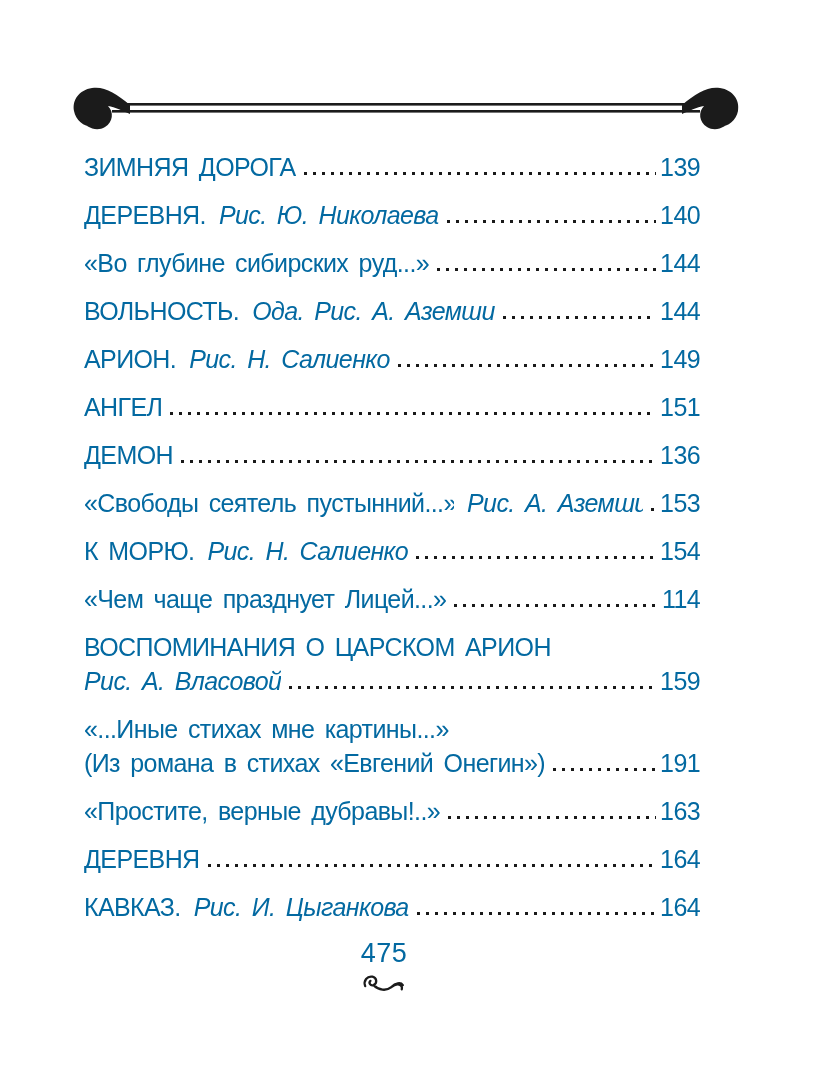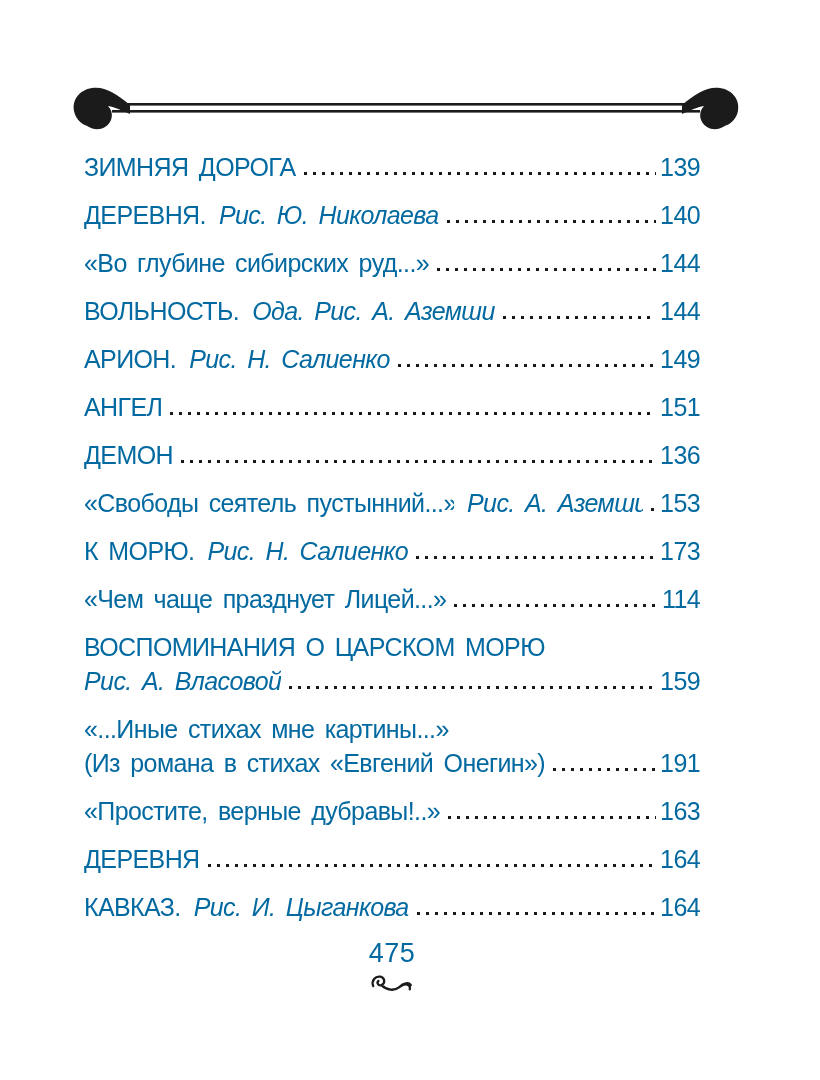--- a/index.html
+++ b/index.html
@@ -52,21 +52,21 @@
     height: 5px;
     margin: 0 4px 0 5px;
     background-image: radial-gradient(circle 1.6px at 4.5px 2.5px, #191919 97%, rgba(0,0,0,0) 100%);
     background-size: 9px 5px;
     background-repeat: repeat-x;
     background-position: left bottom;
   }
   .pgnum { flex: 0 0 auto; }
   .footer {
     position: absolute;
-    left: 84px;
+    left: 76px;
     top: 938px;
     width: 616px;
     text-align: center;
   }
   .folio {
     font-size: 27px;
     line-height: 30px;
     letter-spacing: 0.5px;
   }
   .end-ornament {
@@ -150,33 +150,33 @@
           <span class="seg it">Рис. А. Аземши</span>
           <span class="leader"></span>
           <span class="pgnum">153</span>
         </div>
       </div>
       <div class="entry">
         <div class="row">
           <span class="seg">К МОРЮ.</span>
           <span class="seg it">Рис. Н. Салиенко</span>
           <span class="leader"></span>
-          <span class="pgnum">173</span>
+          <span class="pgnum">154</span>
         </div>
       </div>
       <div class="entry">
         <div class="row">
           <span class="seg">«Чем чаще празднует Лицей...»</span>
           <span class="leader"></span>
           <span class="pgnum">114</span>
         </div>
       </div>
       <div class="entry">
         <div class="row">
-          <span class="seg">ВОСПОМИНАНИЯ О ЦАРСКОМ МОРЮ</span>
+          <span class="seg">ВОСПОМИНАНИЯ О ЦАРСКОМ АРИОН</span>
         </div>
         <div class="row">
           <span class="seg it">Рис. А. Власовой</span>
           <span class="leader"></span>
           <span class="pgnum">159</span>
         </div>
       </div>
       <div class="entry">
         <div class="row">
           <span class="seg">«...Иные стихах мне картины...»</span>

